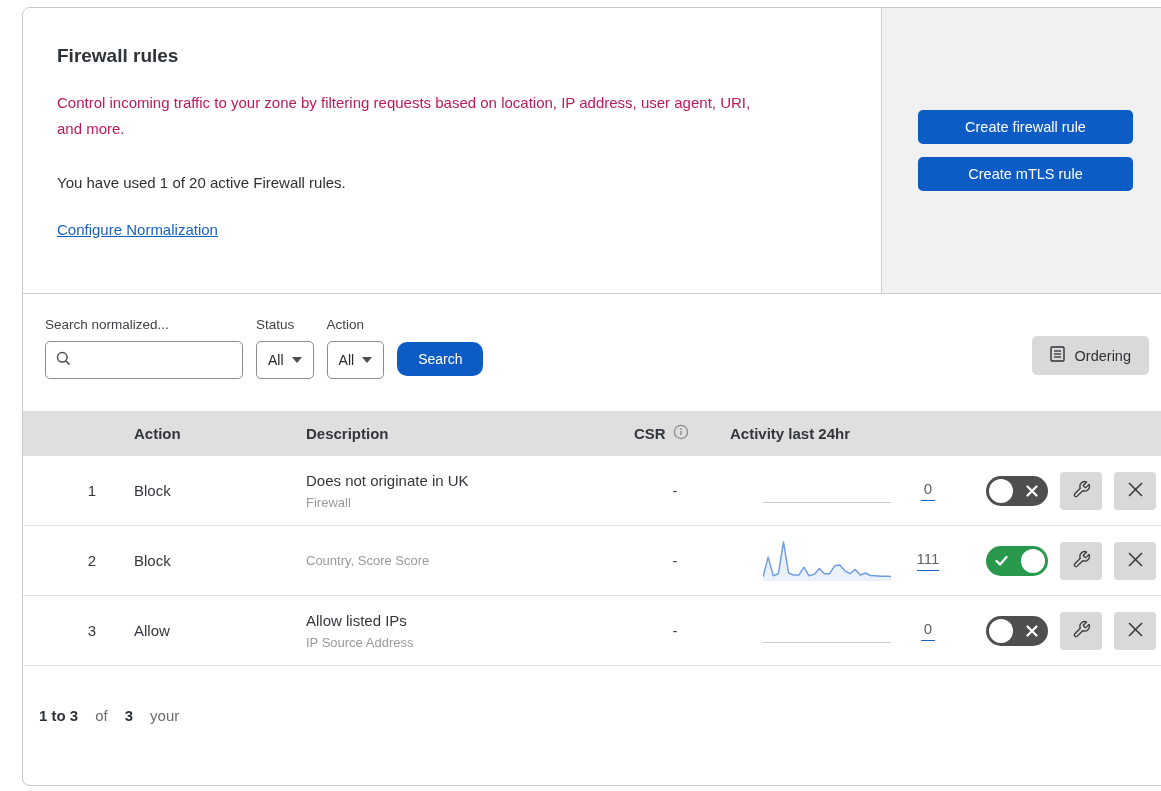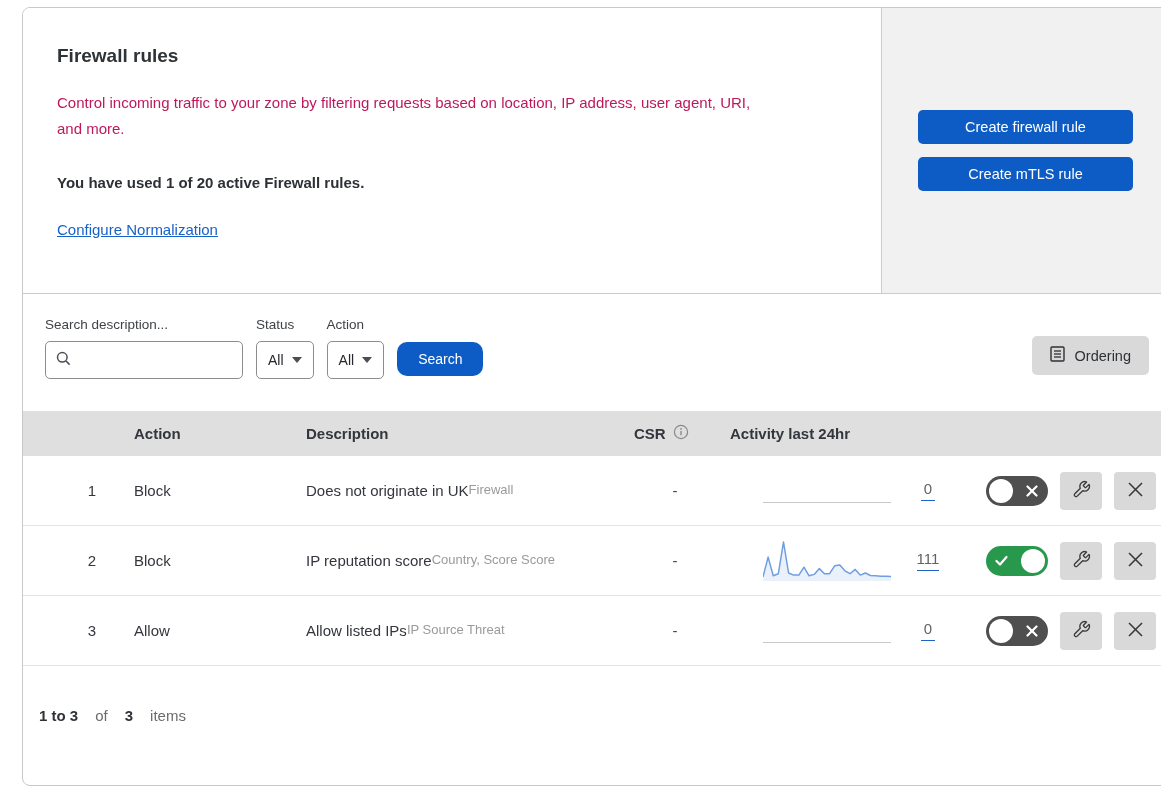--- a/index.html
+++ b/index.html
@@ -9,21 +9,21 @@
     position: absolute; left: 22px; top: 7px; width: 1148px; height: 779px;
     border: 1px solid #c8c8c8; border-radius: 8px; background: #fff;
     overflow: hidden; display: flex; flex-direction: column;
   }
 
   
   .top { display: flex; height: 286px; flex: none; border-bottom: 1px solid #cccccc; }
   .top-left { flex: 1; padding: 37px 40px 0 34px; background: #fff; }
   .page-title { font-size: 19px; font-weight: 600; color: #2e3338; margin-bottom: 23px; }
   .desc { font-size: 15px; color: #be185d; line-height: 1.75; width: 712px; margin-bottom: 31px; }
-  .usage { font-size: 15px; font-weight: 700; color: #2d3035; margin-bottom: 30px; }
+  .usage { font-size: 15px; font-weight: 400; color: #2d3035; margin-bottom: 30px; }
   .norm { font-size: 15px; color: #4d5257; margin-bottom: 9px; }
   .norm b { color: #2d3035; }
   .link { font-size: 15px; color: #1862c6; text-decoration: underline; cursor: pointer; }
   .top-right {
     width: 288px; flex: none; background: #f1f1f1; border-left: 1px solid #cccccc;
     display: flex; flex-direction: column; justify-content: center; padding: 0 36px; gap: 13px;
   }
   .btn-primary {
     display: block; width: 100%; height: 34px; background: #0d5bc5; color: #fff;
     border: none; border-radius: 5px; font-size: 14.5px; font-family: inherit; cursor: pointer;
@@ -56,21 +56,21 @@
   
   .thead, .trow { display: grid; grid-template-columns: 95px 172px 330px 110px 1fr; align-items: center; }
   .thead { height: 45px; background: #dfdfdf; flex: none; font-size: 15px; font-weight: 700; color: #33363c; }
   .th-action { padding-left: 16px; }
   .th-desc { padding-left: 16px; }
   .th-csr { padding-left: 14px; display: flex; align-items: center; gap: 7px; }
   .th-activity { padding-left: 0; }
   .trow { height: 70px; border-bottom: 1px solid #e4e4e4; font-size: 15px; color: #33363c; background: #fff; }
   .cell-num { text-align: right; padding-right: 22px; color: #33363c; }
   .cell-action { padding-left: 16px; }
-  .cell-desc { padding-left: 16px; display: flex; flex-direction: row; }
+  .cell-desc { padding-left: 16px; display: flex; flex-direction: column; gap: 6px; }
   .desc-title { font-size: 15px; color: #33363c; }
   .desc-sub { font-size: 13px; color: #9a9a9a; }
   .cell-csr { text-align: center; color: #44474c; }
   .cell-activity { display: flex; align-items: center; padding-left: 33px; }
   .spark { width: 128px; height: 44px; position: relative; flex: none; }
   .spark.flat::after { content: ""; position: absolute; left: 0; right: 0; bottom: 10px; border-bottom: 1px solid #c9c9c9; }
   .spark svg { position: absolute; left: 0; bottom: 2px; }
   .count {
     margin-left: 14px; width: 46px; text-align: center; font-size: 15px; color: #5f6369;
     cursor: pointer; flex: none;
@@ -112,21 +112,21 @@
         <a class="link">Configure Normalization</a>
       </div>
       <div class="top-right">
         <button class="btn-primary">Create firewall rule</button>
         <button class="btn-primary">Create mTLS rule</button>
       </div>
     </div>
 
     <div class="filters">
       <div class="fgroup">
-        <span class="flabel">Search description...</span>
+        <span class="flabel">Search normalized...</span>
         <div class="search-box">
           <span>
             <svg width="15" height="15" viewBox="0 0 15 15">
                 <circle cx="6.3" cy="6.3" r="4.8" fill="none" stroke="#4a4d52" stroke-width="1.5"></circle>
                 <line x1="10" y1="10" x2="13.6" y2="13.6" stroke="#4a4d52" stroke-width="1.5"></line>
               </svg>
           </span>
           <input type="text" placeholder="" style="">
         </div>
       </div>
@@ -213,21 +213,20 @@
               </span>
             </button>
           </div>
         </div>
       </div>
 
       <div class="trow">
         <div class="cell-num">2</div>
         <div class="cell-action">Block</div>
         <div class="cell-desc">
-          <span class="desc-title">IP reputation score</span>
           <span class="desc-sub">Country, Score Score</span>
         </div>
         <div class="cell-csr">-</div>
         <div class="cell-activity">
           <div class="spark">
               <svg width="128" height="42">
                 <polygon points="0,42 0,37.9 5.12,18.1 10.24,36.8 15.36,34.7 20.48,3.0 25.6,34.0 30.72,36.1 35.84,36.1 40.96,28.2 46.08,36.8 51.2,35.4 56.32,29.6 61.44,34.7 66.56,34.7 71.68,26.8 76.8,26.0 81.92,31.8 87.04,34.7 92.16,30.4 97.28,36.1 102.4,34.0 107.52,36.5 112.64,36.8 117.76,37.2 122.88,37.2 128,37.6 128,42" fill="rgba(111,158,224,0.14)"></polygon>
                 <polyline points="0,37.9 5.12,18.1 10.24,36.8 15.36,34.7 20.48,3.0 25.6,34.0 30.72,36.1 35.84,36.1 40.96,28.2 46.08,36.8 51.2,35.4 56.32,29.6 61.44,34.7 66.56,34.7 71.68,26.8 76.8,26.0 81.92,31.8 87.04,34.7 92.16,30.4 97.28,36.1 102.4,34.0 107.52,36.5 112.64,36.8 117.76,37.2 122.88,37.2 128,37.6" fill="none" stroke="#6f9ee0" stroke-width="1.5" stroke-linejoin="round"></polyline>
               </svg>
             </div>
@@ -257,21 +256,21 @@
             </button>
           </div>
         </div>
       </div>
 
       <div class="trow">
         <div class="cell-num">3</div>
         <div class="cell-action">Allow</div>
         <div class="cell-desc">
           <span class="desc-title">Allow listed IPs</span>
-          <span class="desc-sub">IP Source Threat</span>
+          <span class="desc-sub">IP Source Address</span>
         </div>
         <div class="cell-csr">-</div>
         <div class="cell-activity">
           <div class="spark flat"></div>
           <a class="count"><span>0</span></a>
           <div class="controls">
             <div class="toggle off">
 
               <span class="knob"></span>
               <svg class="t-x" width="12" height="12" viewBox="0 0 12 12">
@@ -297,17 +296,17 @@
           </div>
         </div>
       </div>
 
     </div>
 
     <div class="items-row">
       <b>1 to 3</b>
       <span>of</span>
       <b>3</b>
-      <span>items</span>
+      <span>your</span>
     </div>
 
   </div>
 </div>
 
 </body></html>

